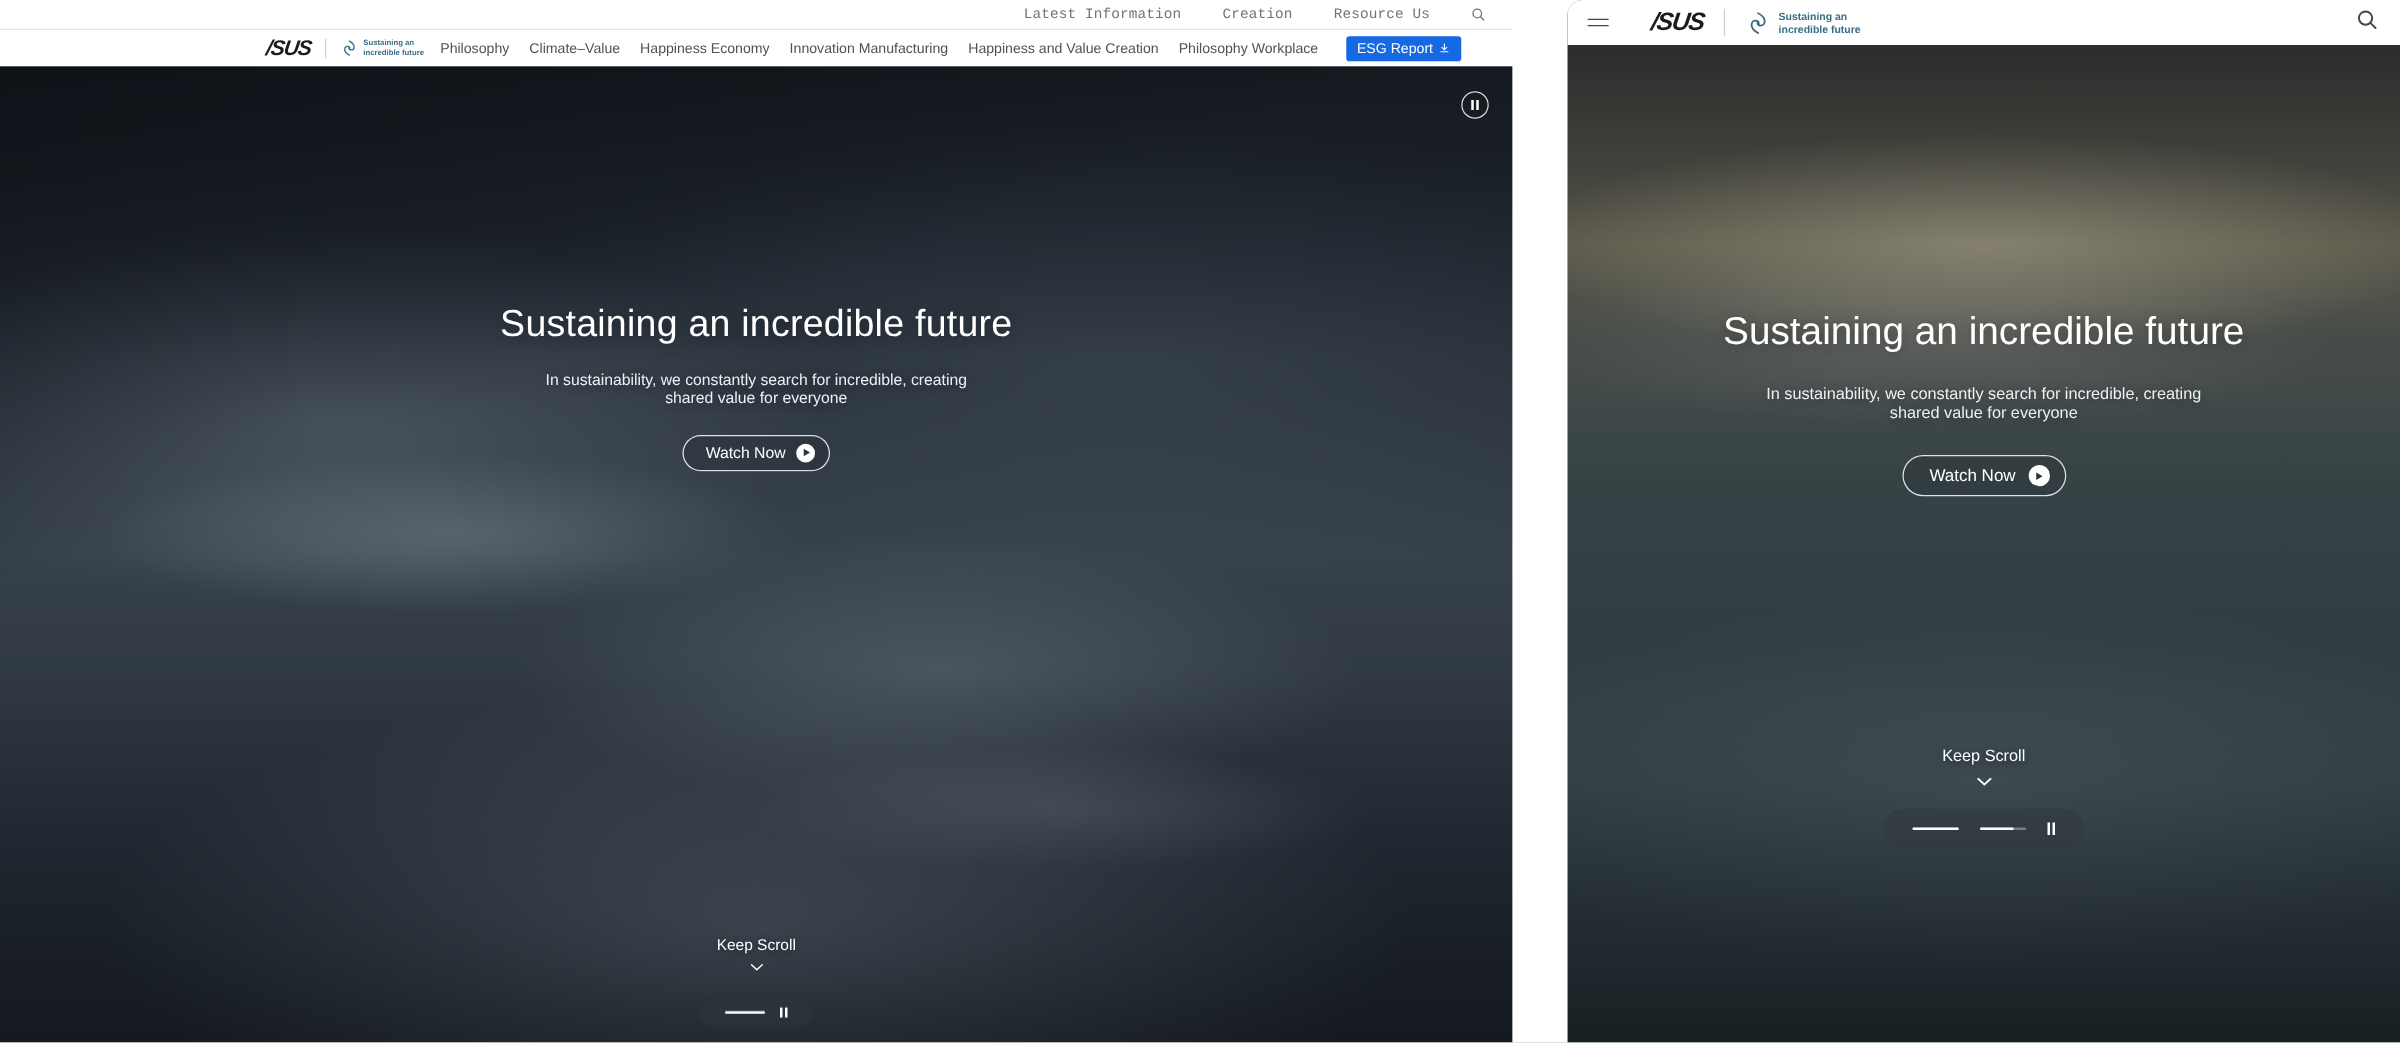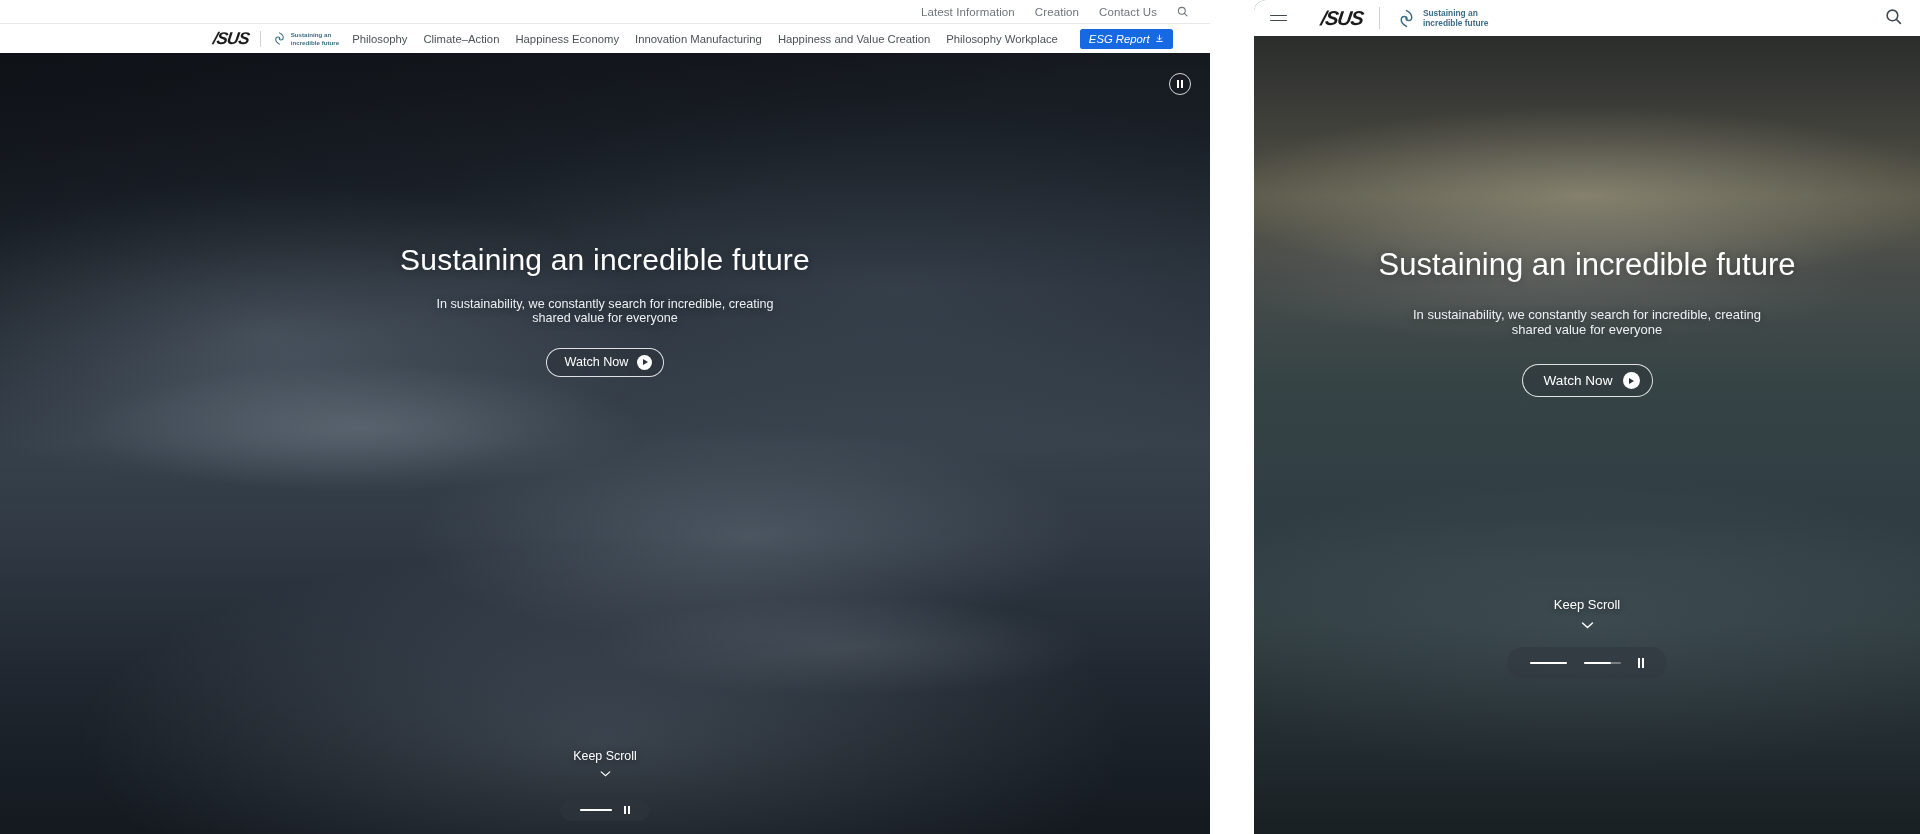--- a/index.html
+++ b/index.html
@@ -15,23 +15,23 @@
     position:relative;
     width:1210px; height:834px;
     border-top-left-radius:14px;
     overflow:hidden;
     background:#fff;
     flex:0 0 1210px;
   }
   .utilbar {
     height:24px; background:#fff;
     display:flex; align-items:center; justify-content:flex-end;
-    gap:20px; padding-right:22px;
+    gap:33px; padding-right:22px;
     border-bottom:1px solid #e6e8ea;
-    position:relative; z-index:6;
+    position:relative; z-index:6;font-family:Liberation Mono, monospace;
   }
   .utilbar a {
     font-size:11.5px; color:#6e747c; text-decoration:none;
     letter-spacing:.1px; white-space:nowrap;
   }
   .util-search { display:flex; align-items:center; }
   .mainnav {
     height:29px; background:#fff;
     display:flex; align-items:center;
     padding-left:213px;
@@ -50,21 +50,21 @@
   .sublogo-mark { width:15px; height:15px; flex:0 0 15px; }
   .sublogo-txt { font-size:6.2px; line-height:7.4px; color:#3a6e86; font-weight:bold; white-space:nowrap; }
   .navitems { display:flex; align-items:center; gap:16px;justify-content:center; }
   .navitems a {
     font-size:11.3px; color:#4d5259; text-decoration:none; white-space:nowrap;
   }
   .esg-btn {
     display:inline-flex; align-items:center; gap:5px;
     background:#1668e3; color:#fff !important;
     font-size:11.3px; padding:4px 9px; border-radius:2.5px;
-    margin-left:6px; text-decoration:none; white-space:nowrap;font-style:italic;
+    margin-left:6px; text-decoration:none; white-space:nowrap;
   }
   .esg-btn svg { display:block; }
 
   
   .hero {
     position:absolute; left:0; top:53px; right:0; bottom:0;
     overflow:hidden;
     background:#252c35;
   }
   .hero-img {
@@ -215,21 +215,21 @@
 </head>
 <body>
 
 <div class="stage">
 
   <div class="desktop">
 
     <div class="utilbar">
       <a href="#">Latest Information</a>
       <a href="#">Creation</a>
-      <a href="#">Contact Us</a>
+      <a href="#">Resource Us</a>
       <span class="util-search">
         <svg width="11" height="11" viewBox="0 0 16 16" fill="none" stroke="#6e747c" stroke-width="1.5">
           <circle cx="7" cy="7" r="5"></circle>
             <line x1="10.8" y1="10.8" x2="14.5" y2="14.5" stroke-linecap="round"></line>
         </svg>
       </span>
     </div>
 
     <div class="mainnav">
       <span class="asus-logo">/SUS</span>
@@ -241,21 +241,21 @@
             <path d="M12 21c-4-2-6-4.5-6-7.5C6 11.3 7.6 9.7 9.6 9.7c1.8 0 3 1.2 3 2.8" stroke-linecap="round"></path>
           </svg>
         </span>
         <span class="sublogo-txt">
           <span>Sustaining an</span><br>
           <span>incredible future</span>
         </span>
       </span>
       <span class="navitems">
         <a href="#">Philosophy</a>
-        <a href="#">Climate–Action</a>
+        <a href="#">Climate–Value</a>
         <a href="#">Happiness Economy</a>
         <a href="#">Innovation Manufacturing</a>
         <a href="#">Happiness and Value Creation</a>
         <a href="#">Philosophy Workplace</a>
         <a href="#" class="esg-btn">
           <span>ESG Report</span>
           <span>
             <svg width="9" height="9" viewBox="0 0 16 16" fill="none" stroke="#fff" stroke-width="1.6" stroke-linecap="round">
               <path d="M8 2v8"></path>
                 <path d="M4.6 7l3.4 3.4L11.4 7"></path>

